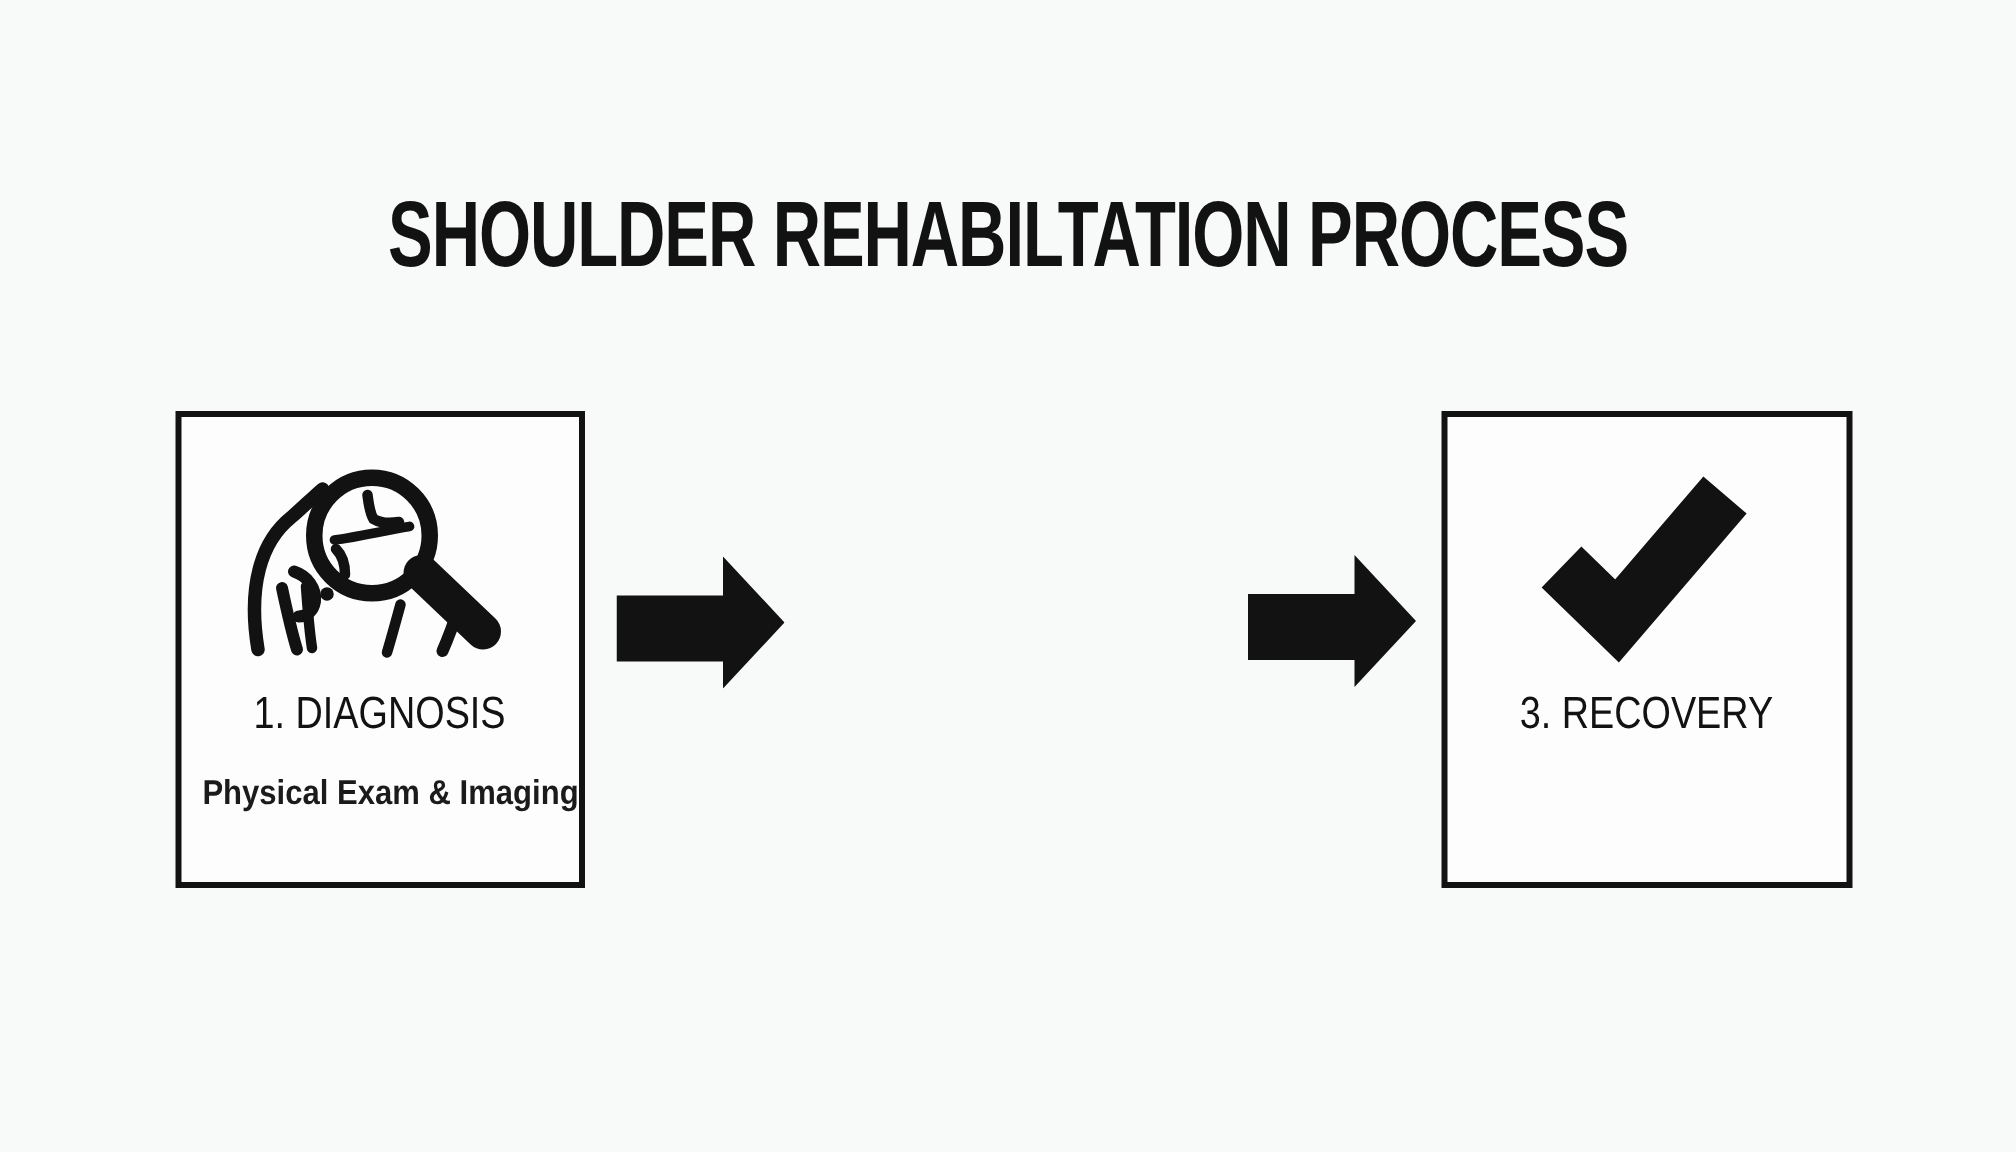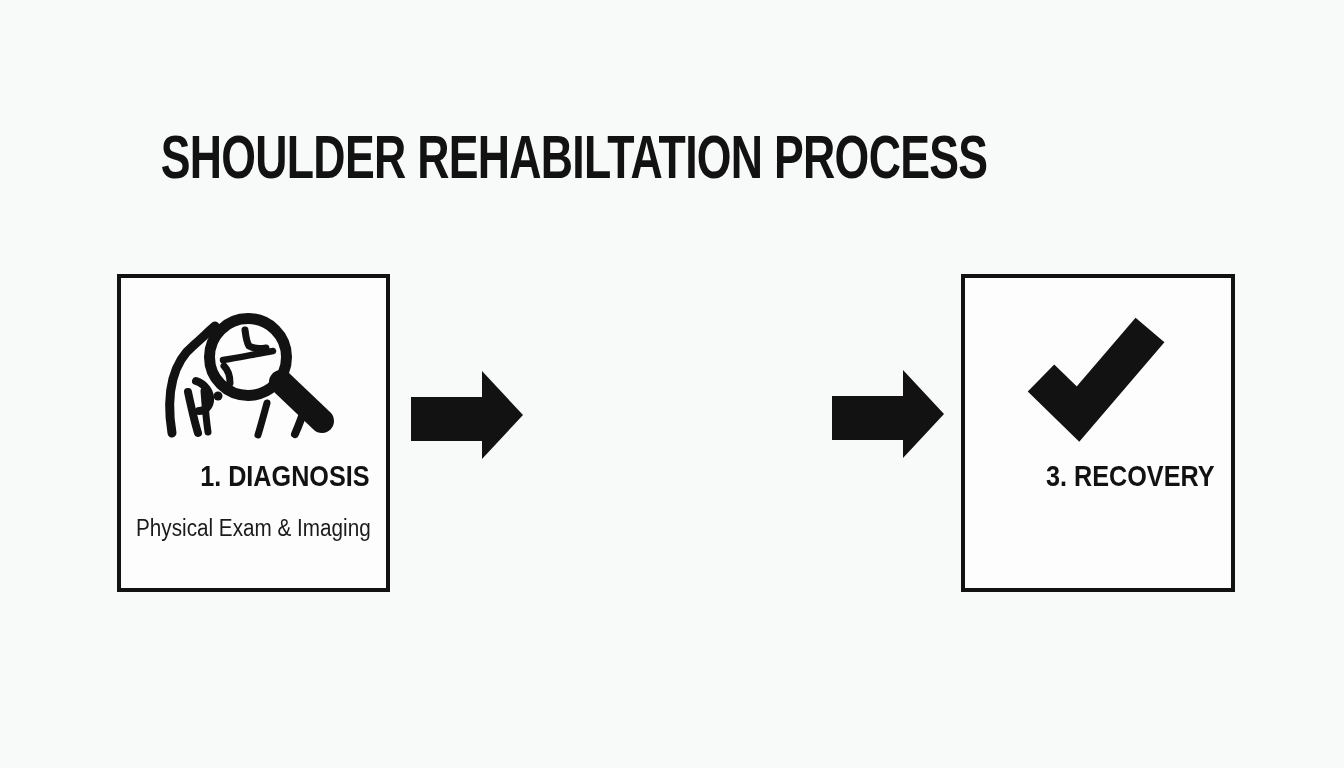--- a/index.html
+++ b/index.html
@@ -6,21 +6,21 @@
     --background:#f8f9f9;
     --box-background:#fdfdfd;
     --ink:#121212;
   }
   *{margin:0;padding:0;box-sizing:border-box;}
   html,body{width:1344px;height:768px;overflow:hidden;}
   body{font-family:"Liberation Sans", sans-serif;background:var(--background);}
   .canvas{position:relative;width:1344px;height:768px;background:var(--background);}
 
   
-  .title-wrap{position:absolute;top:126px;left:0;width:1344px;text-align:left;}
+  .title-wrap{position:absolute;top:126px;left:0;width:1344px;text-align:center;}
   .title-wrap .title-text{
     display:inline-block;
     font-size:62px;font-weight:700;line-height:1;color:var(--ink);
     letter-spacing:-1px;
     transform:scaleX(0.72);transform-origin:50% 50%;
     white-space:nowrap;
   }
 
   
   .step-box{
@@ -31,27 +31,27 @@
   .step-box.b2{left:543px;width:267px;}
   .step-box.b3{left:961px;width:274px;padding-left:40px;}
 
   .icon-slot{position:absolute;}
   .b1 .icon-slot{left:39px;top:15px;width:180px;height:150px;}
   .b2 .icon-slot{left:88px;top:9px;width:80px;height:160px;}
   .b3 .icon-slot{left:56px;top:32px;width:150px;height:132px;}
   .icon-slot svg{display:block;width:100%;height:100%;}
 
   .step-title{
-    position:absolute;top:183px;left:0;right:0;text-align:right;
-    font-size:30px;font-weight:700;line-height:1;color:var(--ink);white-space:nowrap;
+    position:absolute;top:183px;left:0;right:0;text-align:center;
+    font-size:30px;font-weight:400;line-height:1;color:var(--ink);white-space:nowrap;
   }
   .step-title span{display:inline-block;transform:scaleX(0.84);transform-origin:50% 50%;}
   .step-sub{
     position:absolute;top:237px;left:0;right:0;text-align:center;
-    font-size:23px;font-weight:400;line-height:1.2;color:#1b1b1b;white-space:nowrap;
+    font-size:23px;font-weight:700;line-height:1.2;color:#1b1b1b;white-space:nowrap;
   }
   .step-sub span{display:inline-block;transform:scaleX(0.9);transform-origin:50% 50%;}
 
   
   .flow-arrow{position:absolute;width:112px;height:88px;}
   .flow-arrow.a1{left:411px;top:371px;}
   .flow-arrow.a2{left:832px;top:370px;}
   .flow-arrow svg{display:block;width:100%;height:100%;}
 
   .ink-fill{fill:var(--ink);}

